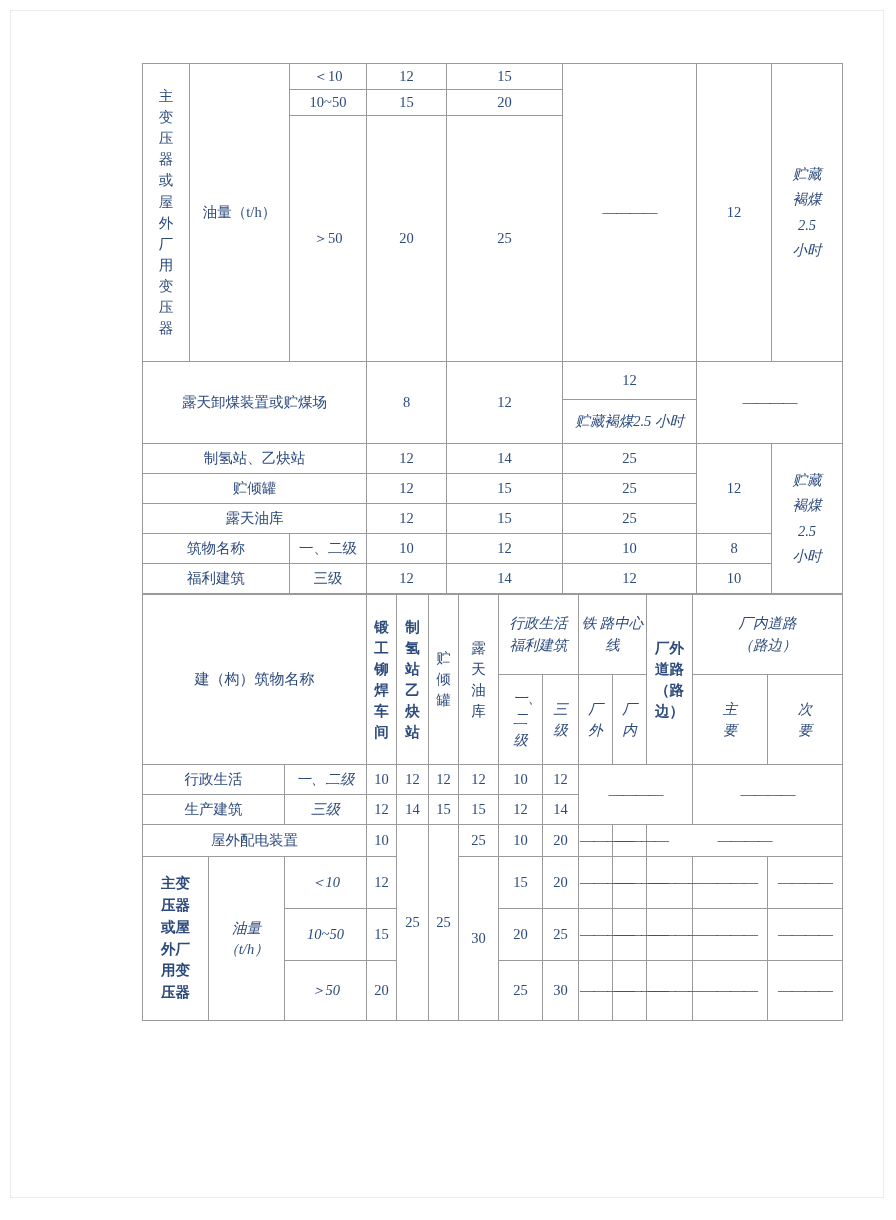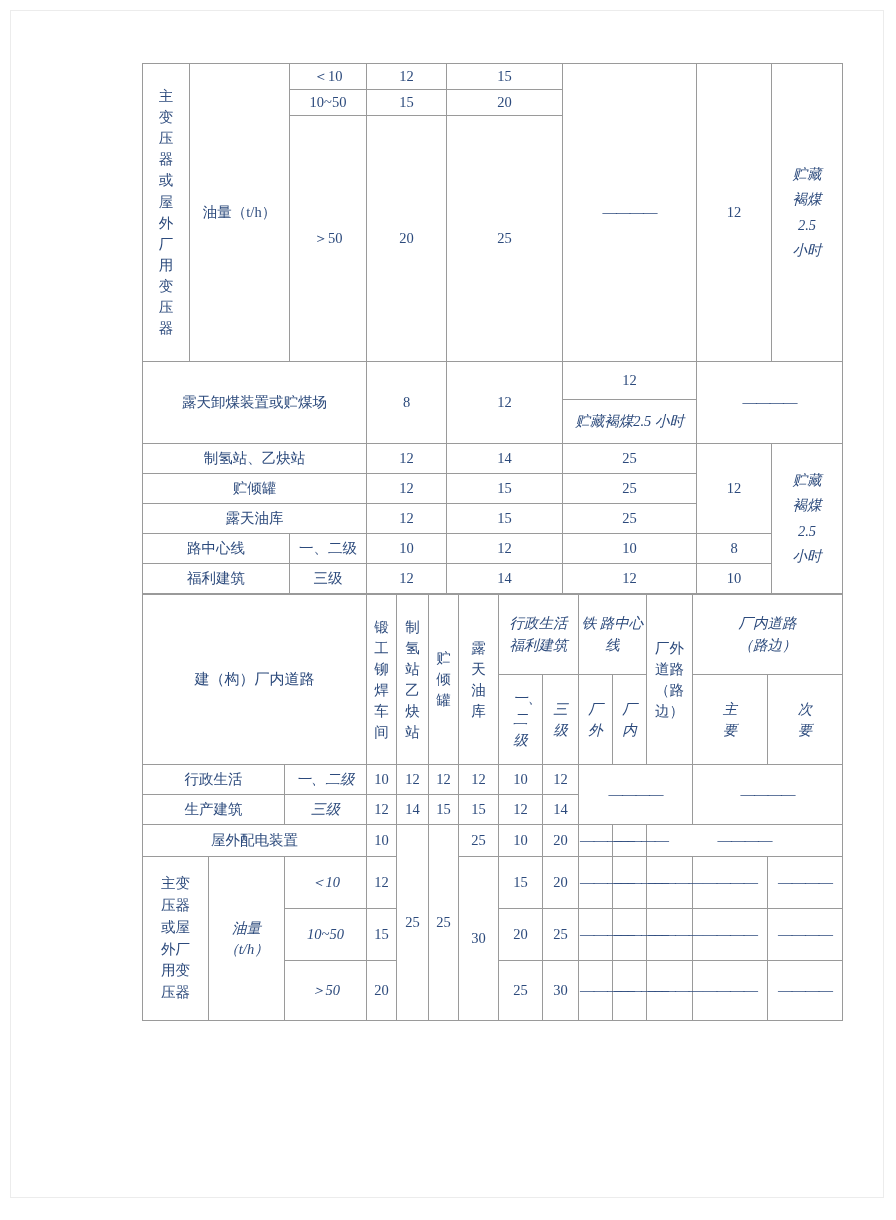--- a/index.html
+++ b/index.html
@@ -58,21 +58,21 @@
     word-break: break-all;
     white-space: normal;
   }
   td.leftname {
     text-align: left;
     padding-left: 10px;
     font-size: 15px;
   }
   td.num { font-size: 14.5px; }
   td.small { font-size: 12.5px; font-style: italic; }
-  td.tiny { font-size: 11.5px; }
+  td.tiny { font-size: 11.5px; font-weight: bold; }
   .dash {
     letter-spacing: -1px;
     color: #6f8ec4;
     font-size: 13px;
   }
   .multiline { line-height: 1.6; }
   table.gb + table.gb { margin-top: 0px; }
 </style>
 </head>
 <body>
@@ -148,21 +148,21 @@
       </tr>
 
       <tr style="height:30px">
         <td colspan="3" class="leftname">露天油库</td>
         <td class="num">12</td>
         <td class="num">15</td>
         <td class="num">25</td>
       </tr>
 
       <tr style="height:30px">
-        <td colspan="2" class="leftname">路中心线</td>
+        <td colspan="2" class="leftname">筑物名称</td>
         <td>一、二级</td>
         <td class="num">10</td>
         <td class="num">12</td>
         <td class="num">10</td>
         <td class="num">8</td>
       </tr>
 
       <tr style="height:30px">
         <td colspan="2" class="leftname">福利建筑</td>
         <td>三级</td>
@@ -187,21 +187,21 @@
         <col style="width:36px">
         <col style="width:34px">
         <col style="width:34px">
         <col style="width:46px">
         <col style="width:75px">
         <col style="width:75px">
       </colgroup>
 
       <tbody>
           <tr style="height:80px">
-        <td colspan="3" rowspan="2" style="font-size:15px">建（构）厂内道路</td>
+        <td colspan="3" rowspan="2" style="font-size:15px">建（构）筑物名称</td>
         <td class="vert tiny" rowspan="2">
           <span class="stack">锻工铆焊车间</span>
         </td>
         <td class="vert tiny" rowspan="2">
           <span class="stack">制氢站乙炔站</span>
         </td>
         <td class="vert" rowspan="2">
           <span class="stack">贮倾罐</span>
         </td>
         <td class="vert" rowspan="2">

